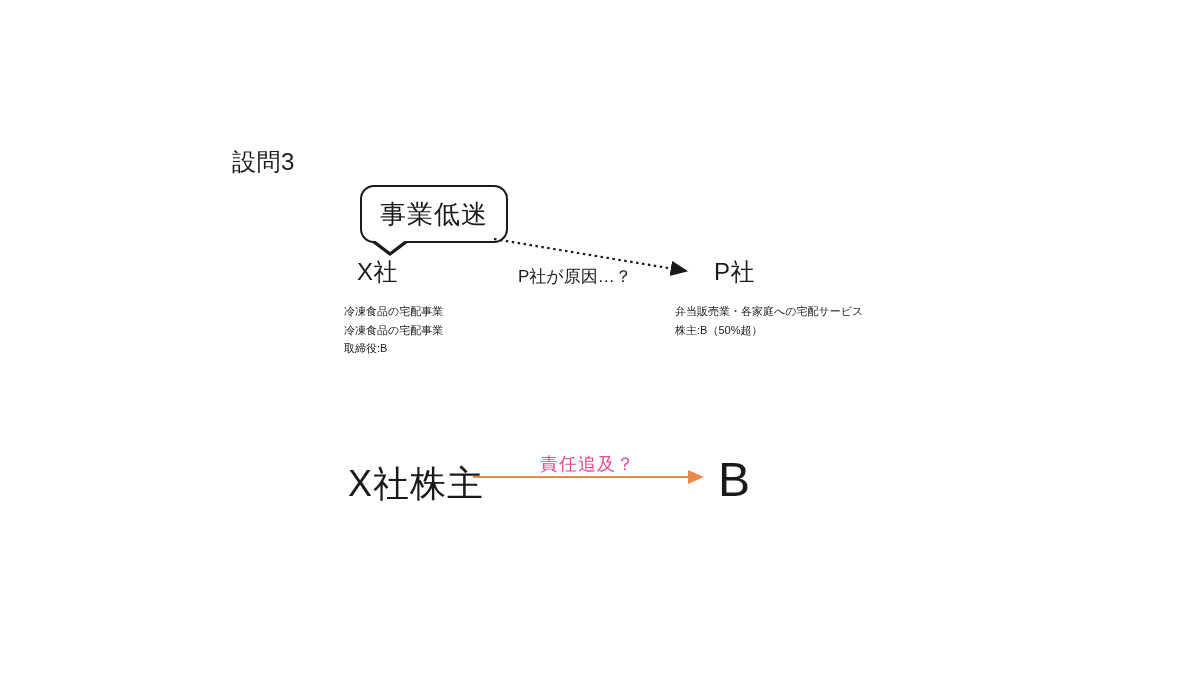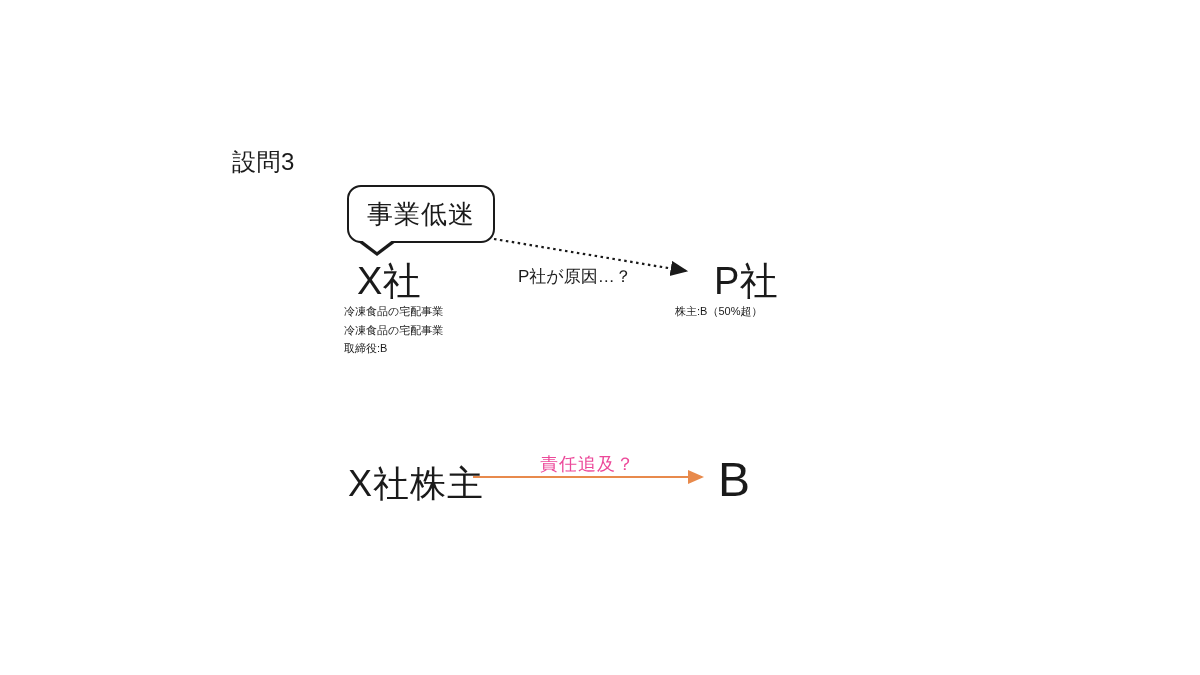--- a/index.html
+++ b/index.html
@@ -15,21 +15,21 @@
   .abs { position: absolute; white-space: nowrap; }
 
   .title {
     left: 232px; top: 146px;
     font-size: 24px;
     letter-spacing: 0.5px;
   }
 
   
   .callout {
-    left: 347px; top: 185px;
+    left: 360px; top: 185px;
     width: 144px; height: 54px;
     border: 2px solid #1a1a1a;
     border-radius: 14px;
     background: #ffffff;
     display: flex; align-items: center; justify-content: center;
   }
   .callout::before {
     content: ""; position: absolute;
     bottom: -15px; left: 8px;
     width: 0; height: 0;
@@ -40,21 +40,21 @@
   .callout::after {
     content: ""; position: absolute;
     bottom: -11px; left: 11px;
     width: 0; height: 0;
     border-left: 17px solid transparent;
     border-right: 17px solid transparent;
     border-top: 13px solid #ffffff;
   }
   .callout-label { font-size: 26px; letter-spacing: 1px; }
 
-  .company-name { font-size: 38px; letter-spacing: 0.5px; }
+  .company-name { font-size: 24px; letter-spacing: 0.5px; }
   .cx-name { left: 357px; top: 256px; }
   .cp-name { left: 714px; top: 256px; }
 
   .details { font-size: 11px; line-height: 18.5px; margin-left: 20px; }
   .cx-details { left: 324px; top: 302px; }
   .cp-details { left: 655px; top: 302px; }
 
   .dotted-arrow-label { left: 518px; top: 265px; font-size: 17px; }
 
   .from-label { left: 348px; top: 460px; font-size: 36px; letter-spacing: 1px; }
@@ -92,20 +92,21 @@
 
   <div class="abs company-name cx-name">X社</div>
   <div class="abs details cx-details">
     <div>冷凍食品の宅配事業</div>
     <div>冷凍食品の宅配事業</div>
     <div>取締役:B</div>
   </div>
 
   <div class="abs company-name cp-name">P社</div>
   <div class="abs details cp-details">
+    <div>弁当販売業・各家庭への宅配サービス</div>
     <div>株主:B（50%超）</div>
   </div>
 
   <div class="abs from-label">X社株主</div>
 
   <svg class="arrow" style="left:470px; top:468px;" width="250" height="18" viewBox="0 0 250 18">
     <defs>
       <marker id="mOrange" markerWidth="9" markerHeight="8" refX="7" refY="3.5" orient="auto">
         <path d="M0,0 L8,3.5 L0,7 Z" fill="#E88A4C"></path>
       </marker>

